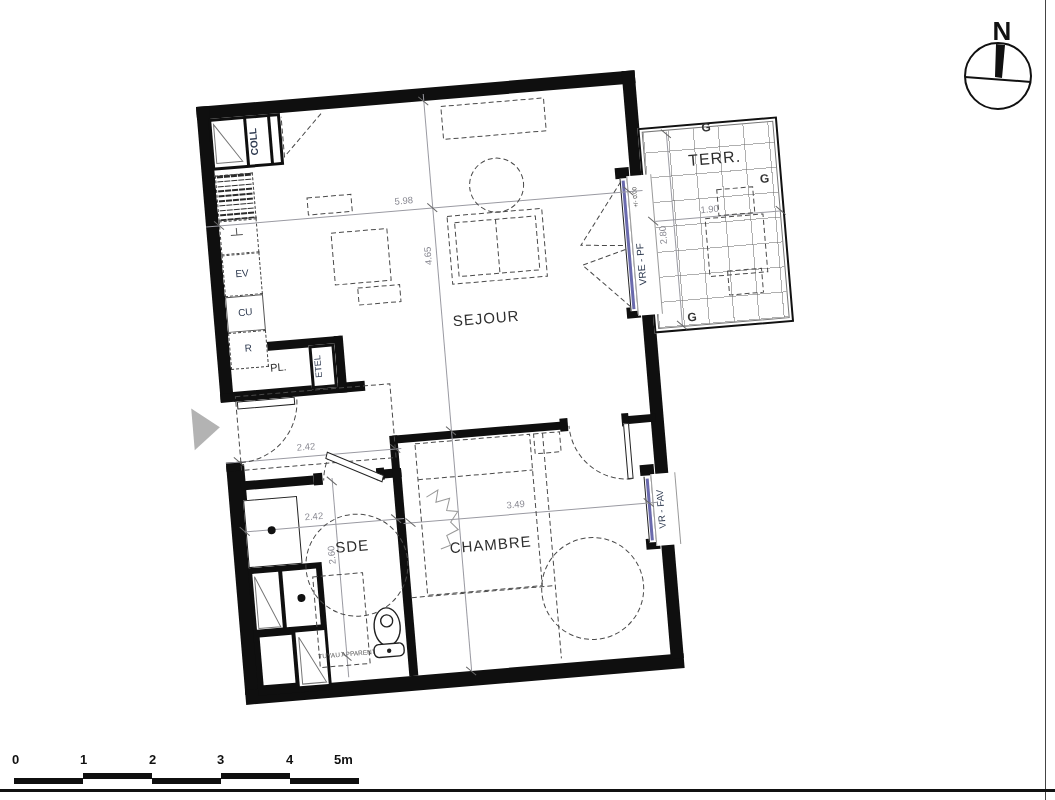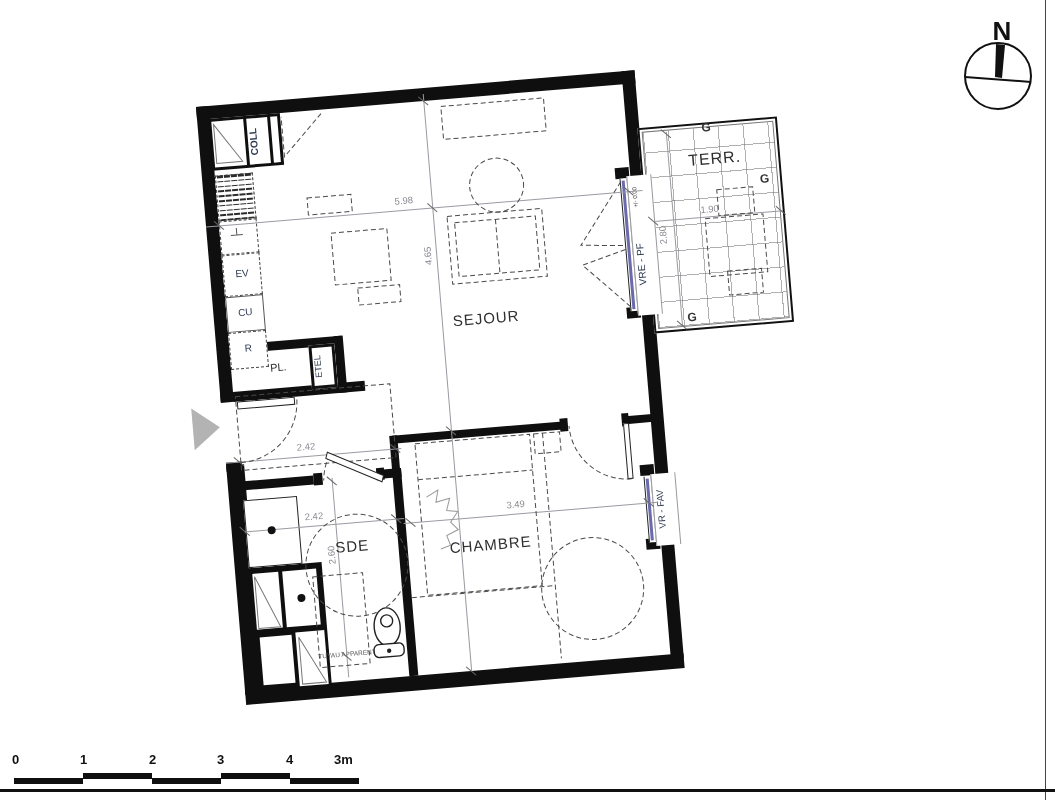--- a/index.html
+++ b/index.html
@@ -243,21 +243,21 @@
   <line x1="3" y1="71" x2="69" y2="76" stroke="#111" stroke-width="2"></line>
   <polygon points="34,38 43,39 40,72 33,71" fill="#111"></polygon>
 </svg>
 
 <div>
   <div class="sblab" style="left:12px;top:752px">0</div>
   <div class="sblab" style="left:80px;top:752px">1</div>
   <div class="sblab" style="left:149px;top:752px">2</div>
   <div class="sblab" style="left:217px;top:752px">3</div>
   <div class="sblab" style="left:286px;top:752px">4</div>
-  <div class="sblab" style="left:334px;top:752px">3m</div>
+  <div class="sblab" style="left:334px;top:752px">5m</div>
   <div class="sb" style="left:14px;top:778px;width:69px"></div>
   <div class="sb" style="left:83px;top:773px;width:69px"></div>
   <div class="sb" style="left:152px;top:778px;width:69px"></div>
   <div class="sb" style="left:221px;top:773px;width:69px"></div>
   <div class="sb" style="left:290px;top:778px;width:69px"></div>
 </div>
 
 <div id="frame-r"></div>
 <div id="frame-b"></div>
 

